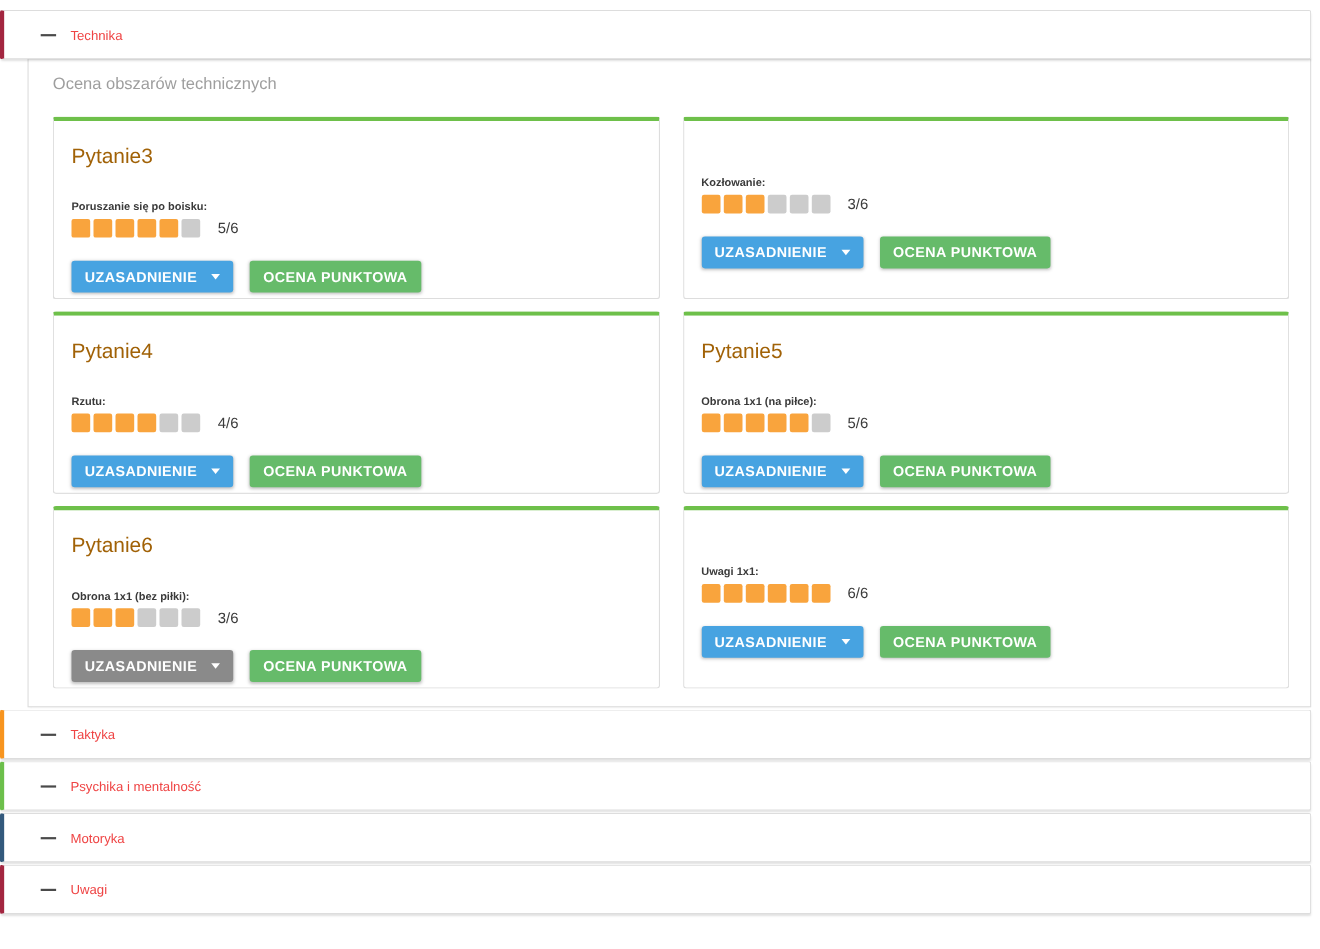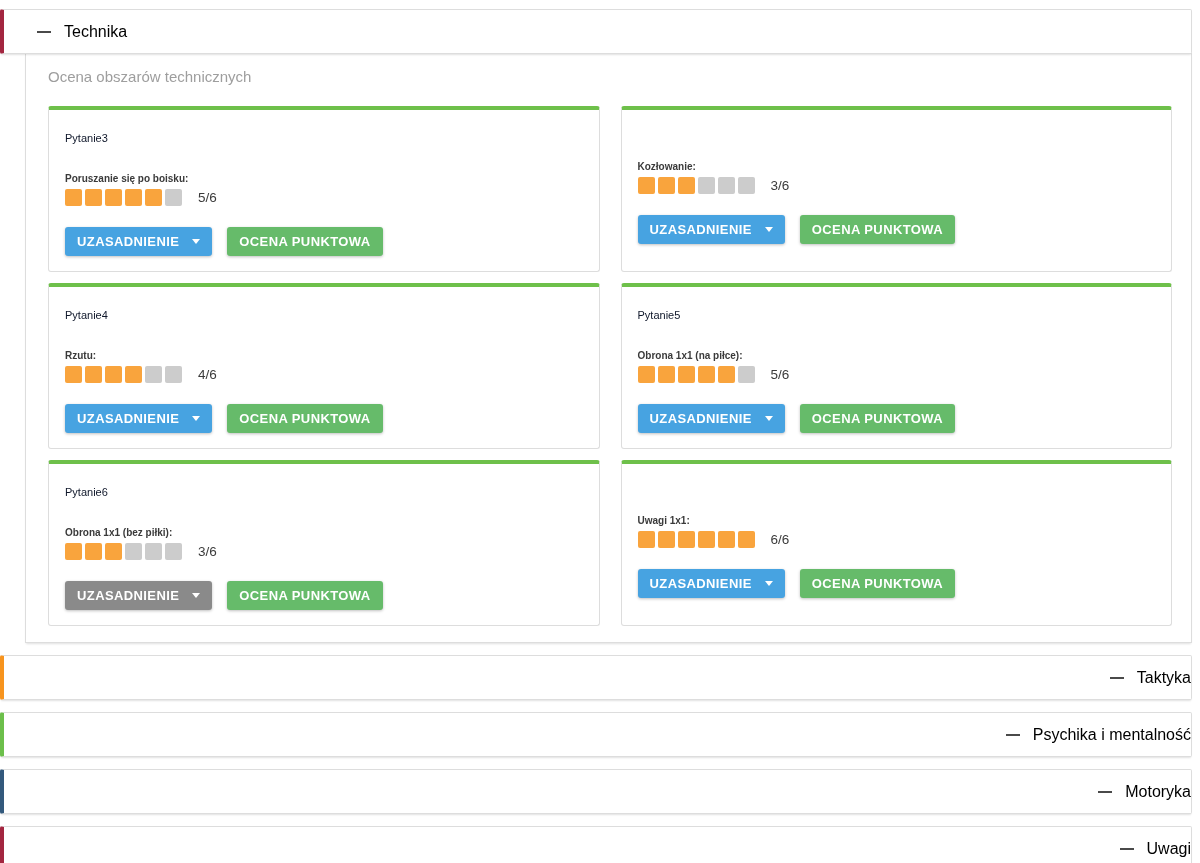--- a/index.html
+++ b/index.html
@@ -29,24 +29,24 @@
     cursor: pointer;
     box-shadow: 0 2px 2px -1px rgba(0,0,0,0.12);
   }
   .acc-header .minus {
     display: inline-block;
     width: 14px; height: 2px;
     background: #4a4a4a;
     margin-right: 13px;
   }
   .acc-header .acc-label {
-    font-size: 16px;
-    color: #000000;
-  }
-  .collapsed-item { margin-top: 12px; justify-content: flex-end; }
+    font-size: 12px;
+    color: #ef4444;
+  }
+  .collapsed-item { margin-top: 2px; }
 
   
   .acc-body {
     margin-left: 25px;
     margin-top: -1px;
     background: #fff;
     border: 1px solid #ddd;
     padding: 14px 19px 16px 22px;
     box-shadow: 0 2px 2px -1px rgba(0,0,0,0.12);
   }
@@ -65,22 +65,22 @@
   }
   .card {
     background: #fff;
     border: 1px solid #ddd;
     border-top: 4px solid #6ec04a; 
     border-radius: 3px;
     padding: 22px 16px 16px 16px;
     height: 166px;
   }
   .card-title {
-    font-size: 11px;
-    color: #0f172a;
+    font-size: 19px;
+    color: #a16207;
   }
   .q-label {
     margin-top: 29px;
     font-size: 10px;
     font-weight: bold;
     color: #3a3a3a;
   }
   .rating-row {
     margin-top: 5px;
     display: flex;

